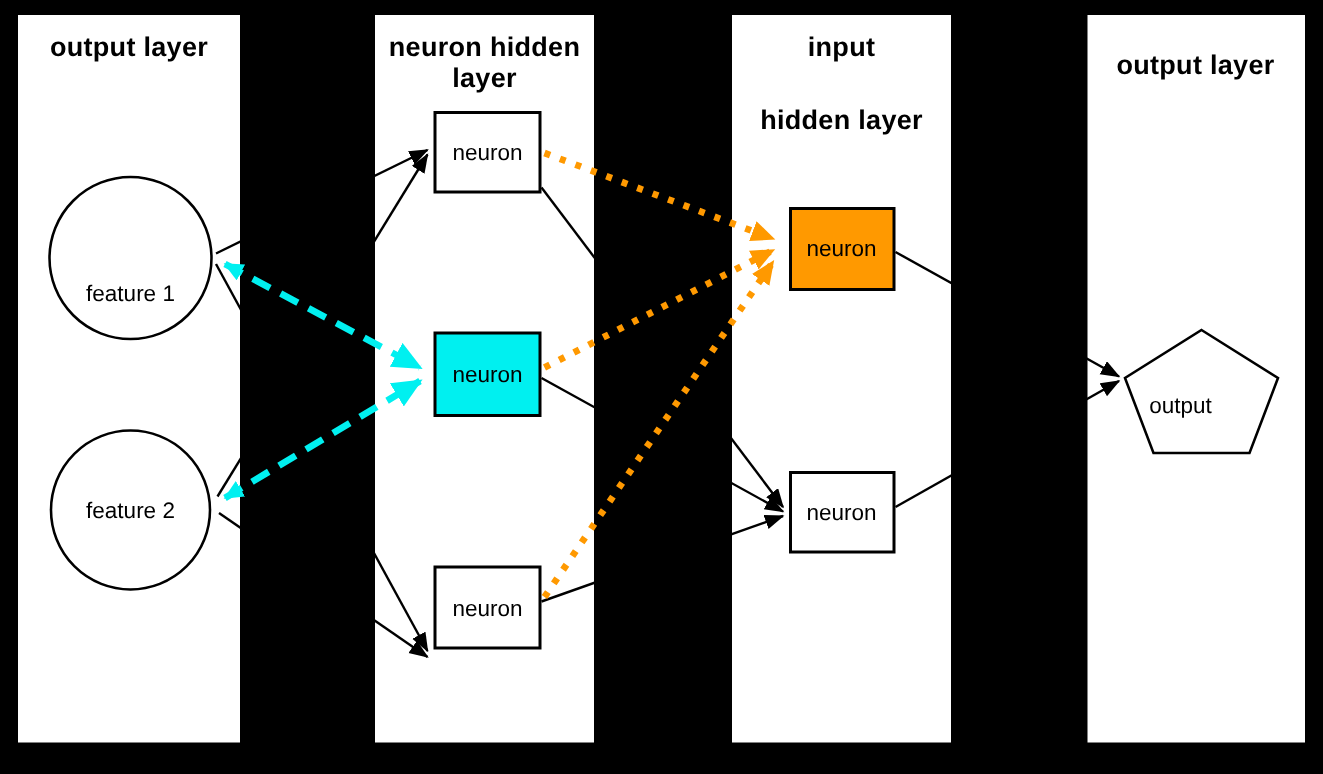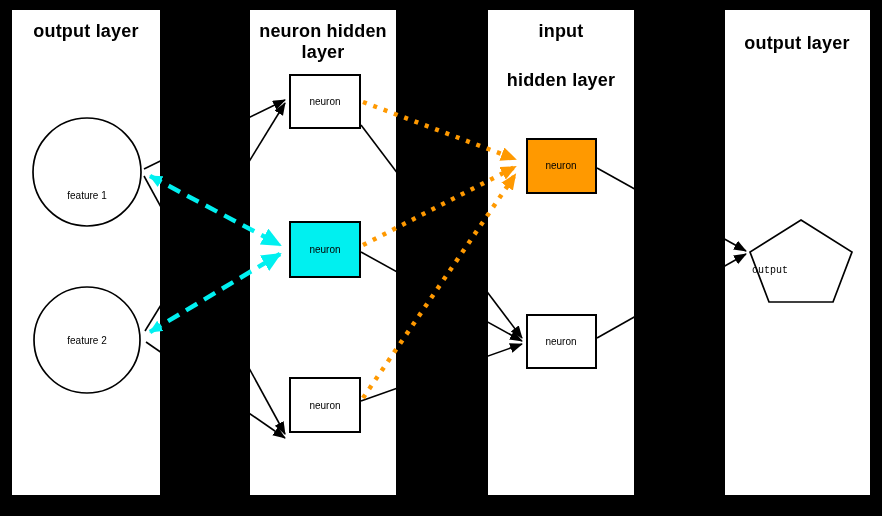--- a/index.html
+++ b/index.html
@@ -6,21 +6,21 @@
   .canvas{
     position:relative;width:882px;height:516px;background:#000;overflow:hidden;
     font-family:"Liberation Sans",sans-serif;
   }
   .canvas svg{position:absolute;left:0;top:0;}
   .lbl{
     position:absolute;transform:translate(-50%,-50%);
     color:#000;white-space:nowrap;line-height:1;
   }
   .title{font-weight:bold;font-size:18px;letter-spacing:0.2px;}
-  .node-label{font-size:10px;}
+  .node-label{font-size:15px;}
   .edge-black{stroke:#000;stroke-width:1.6;fill:none;}
   .edge-cyan{stroke:#00F0F0;stroke-width:4.5;stroke-dasharray:13 8;fill:none;}
   .edge-orange{stroke:#FF9900;stroke-width:4.5;stroke-dasharray:4 7;fill:none;}
   .panel{fill:#fff;}
   .shape{stroke:#000;stroke-width:2;fill:#fff;}
   .shape-thin{stroke:#000;stroke-width:1.7;fill:#fff;}
   .fill-cyan{fill:#00F0F0;}
   .fill-orange{fill:#FF9900;}
 </style>
 </head>
@@ -86,15 +86,15 @@
   <span class="lbl title" style="left:561px;top:52px;margin-top:28px;">hidden layer</span>
   <span class="lbl title" style="left:797px;top:43px;">output layer</span>
 
   <span class="lbl node-label" style="left:87px;top:172px;margin-top:24px;">feature 1</span>
   <span class="lbl node-label" style="left:87px;top:328px;margin-top:13px;">feature 2</span>
   <span class="lbl node-label" style="left:325px;top:102px;">neuron</span>
   <span class="lbl node-label" style="left:325px;top:250px;">neuron</span>
   <span class="lbl node-label" style="left:325px;top:406px;">neuron</span>
   <span class="lbl node-label" style="left:561px;top:166px;">neuron</span>
   <span class="lbl node-label" style="left:561px;top:342px;">neuron</span>
-  <span class="lbl node-label" style="left:770px;top:271px;font-family:Liberation Mono, monospace;">output</span>
+  <span class="lbl node-label" style="left:787px;top:271px;">output</span>
 
 </div>
 
 </body></html>

